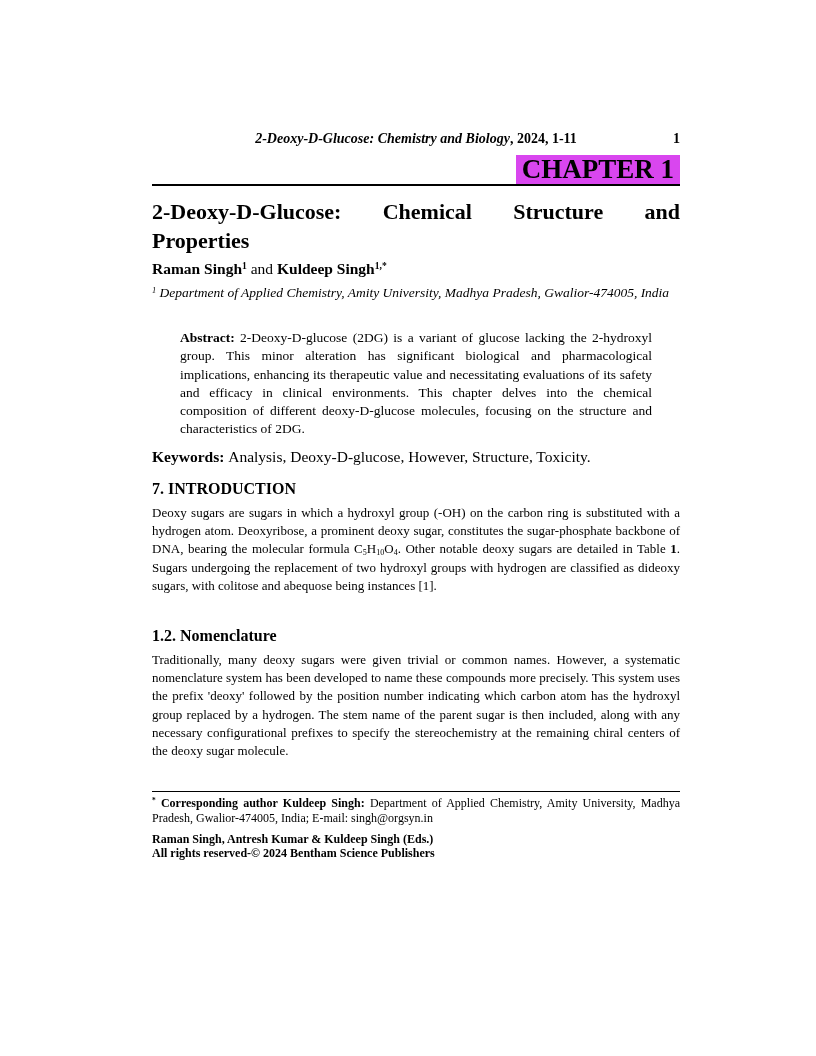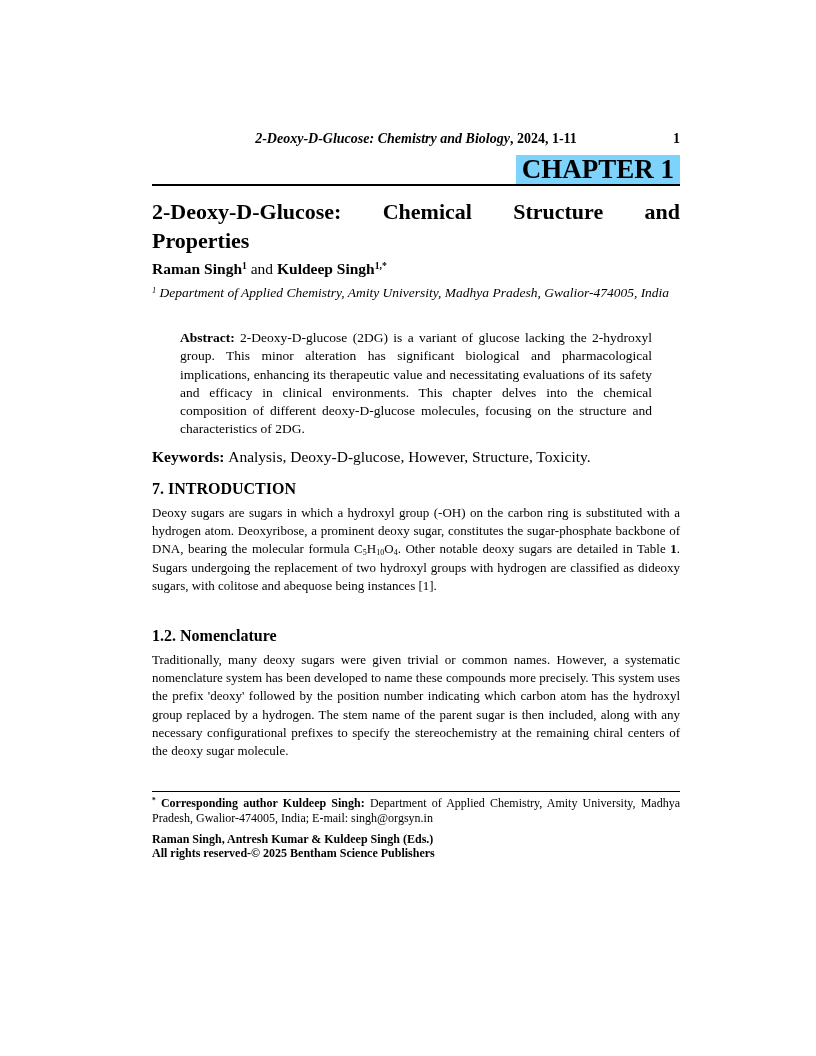--- a/index.html
+++ b/index.html
@@ -14,21 +14,21 @@
   }
   .content { position: absolute; left: 144px; top: 0; width: 528px; height: 100%; margin-left: 8px; }
   .content > * { position: absolute; left: 0; width: 528px; margin: 0; }
 
   .running-head { top: 130px; text-align: center; font-size: 14px; line-height: 17px; }
   .rh-page { position: absolute; right: 0; top: 0; font-weight: bold; }
 
   .chapter-row { top: 155px; height: 29px; border-bottom: 2px solid #000; text-align: right; }
   .chapter-box {
     display: inline-block;
-    background: #7dd3fc;
+    background: #d946ef;
     font-weight: bold;
     font-size: 27px;
     line-height: 29px;
     padding: 0 6px;
   }
 
   .title { top: 197px; font-size: 22px; font-weight: bold; line-height: 29px; }
   .title .t1 { display: block; text-align: justify; text-align-last: justify; }
   .title .t2 { display: block; }
 
@@ -94,17 +94,17 @@
     <h2 class="sec-heading h-nomen">1.2. Nomenclature</h2>
 
     <p class="body-par p-nomen">Traditionally, many deoxy sugars were given trivial or common names. However, a systematic nomenclature system has been developed to name these compounds more precisely. This system uses the prefix 'deoxy' followed by the position number indicating which carbon atom has the hydroxyl group replaced by a hydrogen. The stem name of the parent sugar is then included, along with any necessary configurational prefixes to specify the stereochemistry at the remaining chiral centers of the deoxy sugar molecule.</p>
 
     <div class="foot-rule"></div>
 
     <p class="footnote"><sup class="b">*</sup><span class="b"> Corresponding author Kuldeep Singh: </span><span>Department of Applied Chemistry, Amity University, Madhya Pradesh, Gwalior-474005, India; E-mail: singh@orgsyn.in</span></p>
 
     <div class="page-footer">
       <div>Raman Singh, Antresh Kumar &amp; Kuldeep Singh (Eds.)</div>
-      <div>All rights reserved-© 2025 Bentham Science Publishers</div>
+      <div>All rights reserved-© 2024 Bentham Science Publishers</div>
     </div>
 
   </div>
 </div>
 
 </body></html>

